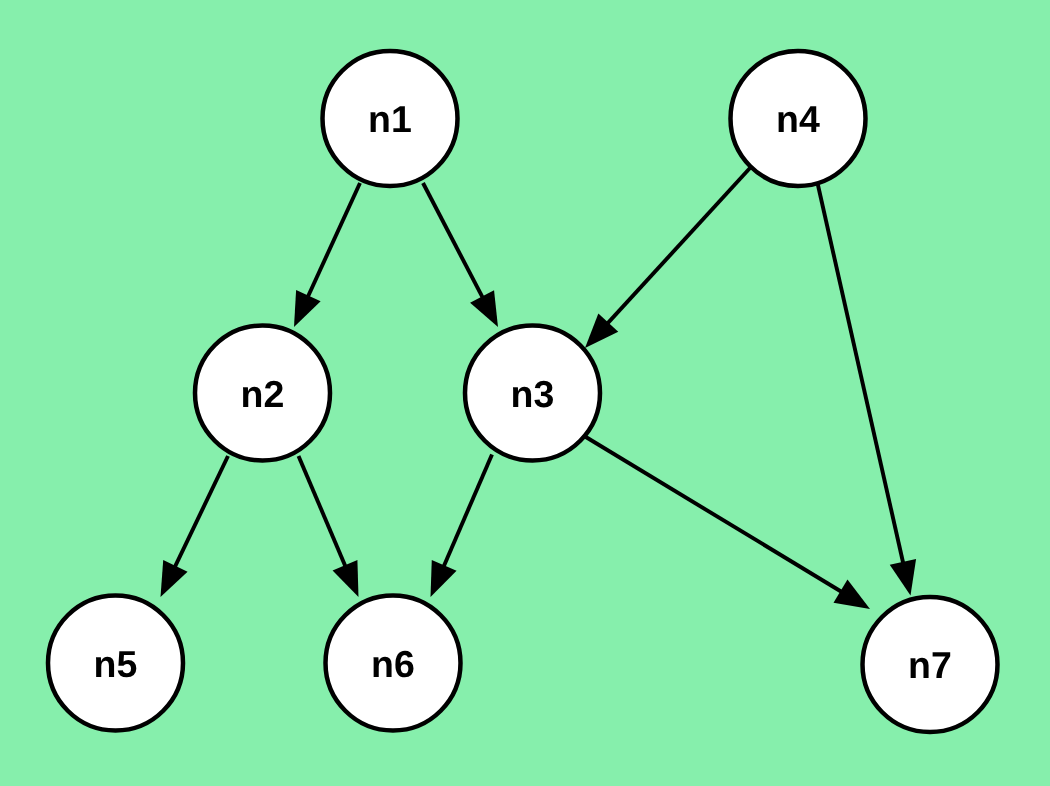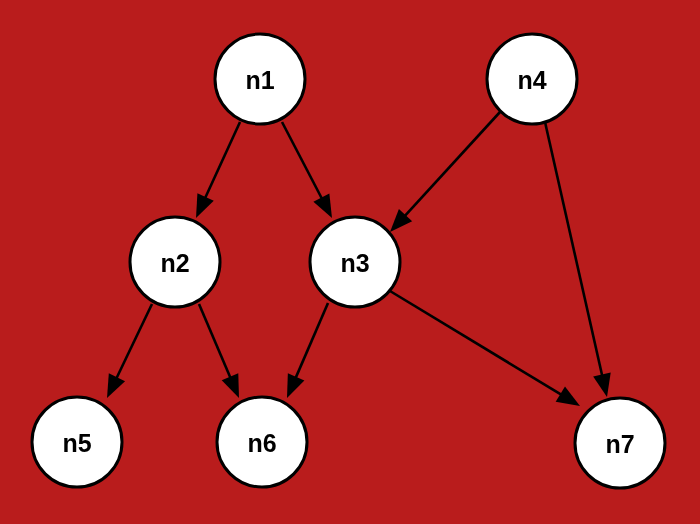--- a/index.html
+++ b/index.html
@@ -10,21 +10,21 @@
   body {
     width: 700px;
     height: 524px;
     font-family: "Liberation Sans", sans-serif;
     overflow: hidden;
   }
   #graph-canvas {
     position: relative;
     width: 700px;
     height: 524px;
-    background: #b91c1c;
+    background: #86efac;
   }
   #graph-svg {
     display: block;
     width: 700px;
     height: 524px;
   }
   .edge-line {
     stroke: #000000;
     stroke-width: 2.6;
     fill: none;

